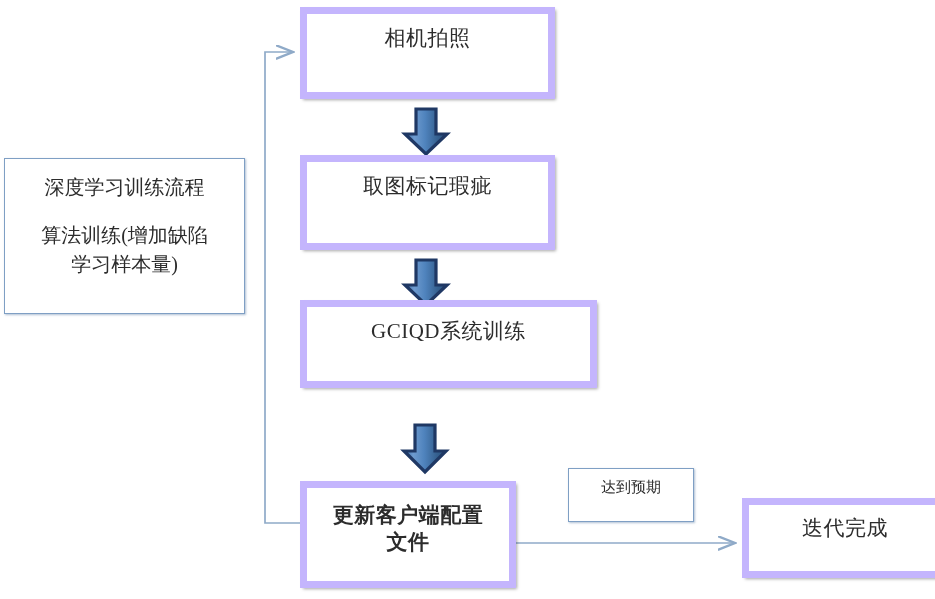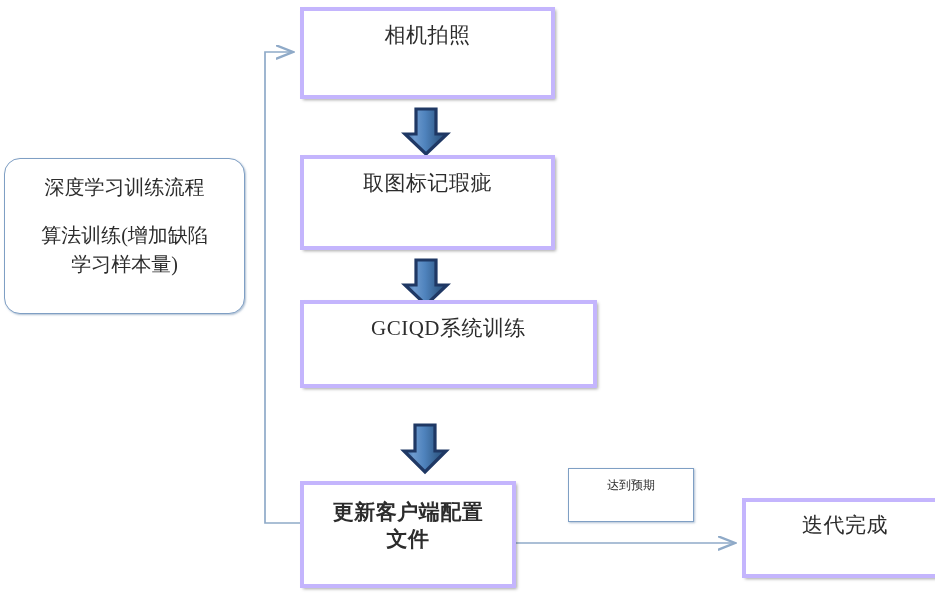--- a/index.html
+++ b/index.html
@@ -20,21 +20,21 @@
   }
 
   
   .node {
     position: absolute;
     box-sizing: border-box;
     background: #ffffff;
   }
   
   .node.thick {
-    border: 4px solid #c4b5fd;
+    border: 7px solid #c4b5fd;
     box-shadow: 1px 1px 0 0 #ffffff inset, 2px 2px 3px -1px rgba(0,0,0,0.35);
   }
   
   .node.thin-blue {
     border: 1.5px solid #7f9fc4;
     box-shadow: 1px 1px 2px rgba(110,140,175,0.55);
   }
 
   .node-label {
     position: absolute;
@@ -92,21 +92,21 @@
 
     <g>
       <polyline points="300,523 265,523 265,52 292,52" fill="none" stroke="#8faac8" stroke-width="1.7" marker-end="url(#arrowHead)"></polyline>
     </g>
 
     <g>
       <line x1="516" y1="543" x2="734" y2="543" stroke="#8faac8" stroke-width="1.7" marker-end="url(#arrowHead)"></line>
     </g>
   </svg>
 
-  <div class="node thin-blue" id="node-annotation" style="left:4px; top:158px; width:241px; height:156px;border-radius:16px;">
+  <div class="node thin-blue" id="node-annotation" style="left:4px; top:158px; width:241px; height:156px;">
     <div class="side-label" style="top:14px;">深度学习训练流程</div>
     <div class="side-label" style="top:62px;">算法训练(增加缺陷
 学习样本量)</div>
   </div>
 
   <div class="node thick" id="node-camera" style="left:300px; top:7px; width:255px; height:92px;">
     <div class="node-label">相机拍照</div>
   </div>
 
   <div class="block-arrow" style="left:400px; top:107px;">
@@ -161,20 +161,20 @@
       <path d="M17,2 L37,2 L37,28 L48,28 L27,49 L6,28 L17,28 Z" fill="url(#agrad3)" stroke="#1f3864" stroke-width="3.2" stroke-linejoin="miter"></path>
     </svg>
   </div>
 
   <div class="node thick" id="node-update" style="left:300px; top:481px; width:216px; height:107px;">
     <div class="node-label">更新客户端配置
 文件</div>
   </div>
 
   <div class="node thin-blue" id="node-expect" style="left:568px; top:468px; width:126px; height:54px;">
-    <div class="side-label" style="top:8px; font-size:12px;">达到预期</div>
+    <div class="side-label" style="top:8px; font-size:15px;">达到预期</div>
   </div>
 
   <div class="node thick" id="node-done" style="left:742px; top:498px; width:206px; height:80px;">
     <div class="node-label" style="top:10px;">迭代完成</div>
   </div>
 
 </div>
 
 </body></html>

